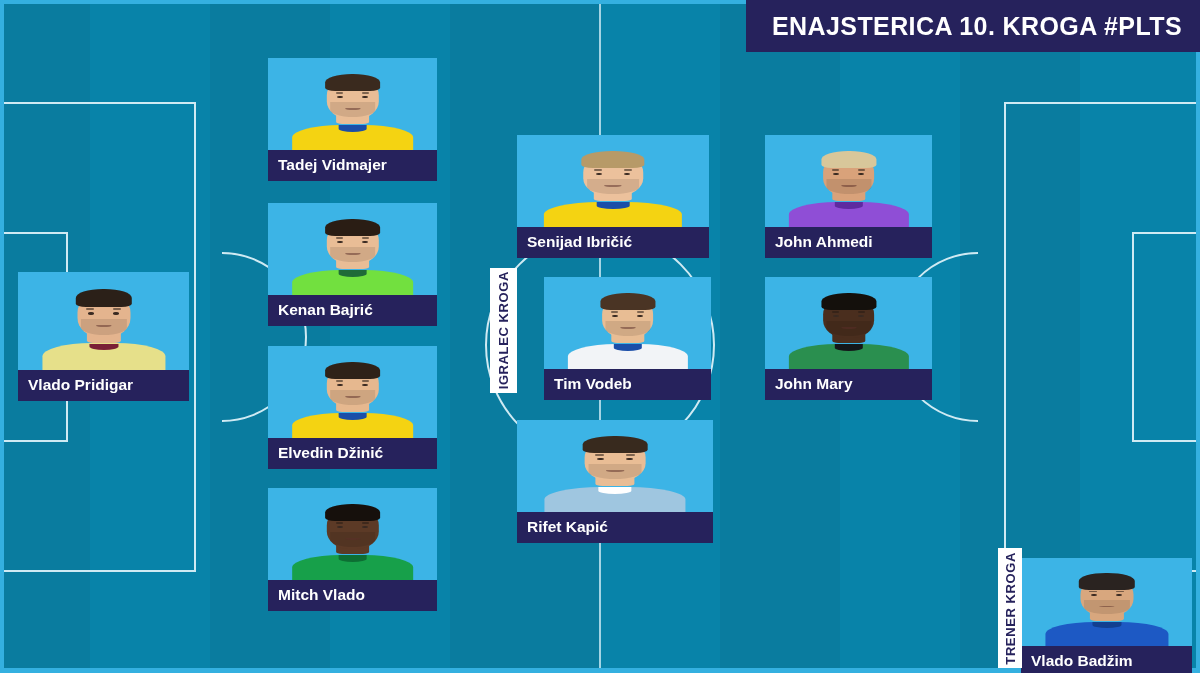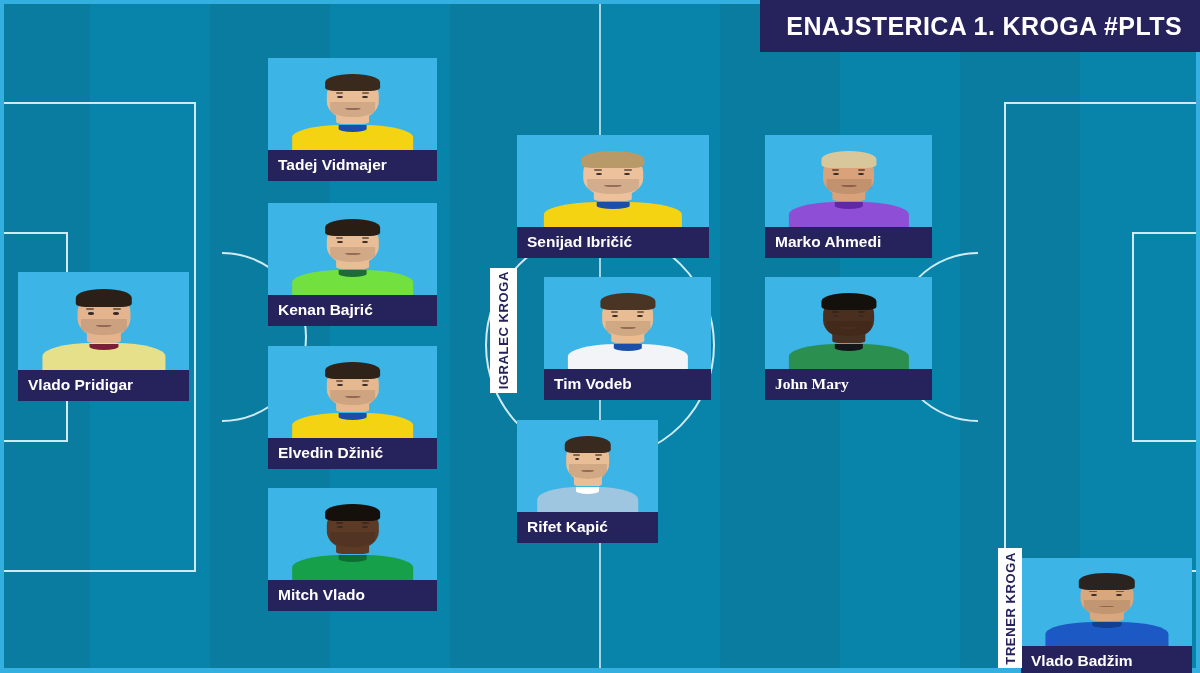--- a/index.html
+++ b/index.html
@@ -202,21 +202,21 @@
   <div class="mark pbox-right"></div>
   <div class="mark gbox-right"></div>
   <div class="mark darc-right"></div>
 
   <div class="frame-edge frame-top"></div>
   <div class="frame-edge frame-bottom"></div>
   <div class="frame-edge frame-left"></div>
   <div class="frame-edge frame-right"></div>
 
   <div class="header-banner">
-    <span class="title">ENAJSTERICA 1. KROGA #PLTS</span>
+    <span class="title">ENAJSTERICA 10. KROGA #PLTS</span>
   </div>
 
   <div class="card" style="left:18px; top:272px; width:171px;">
     <div class="photo" style="height:98px;">
       <div class="portrait">
           <div class="p-torso" style="background: rgb(230, 224, 138);"></div>
           <div class="p-collar" style="background: rgb(122, 31, 54);"></div>
           <div class="p-neck" style="background: rgb(228, 180, 142);"></div>
           <div class="p-head" style="background: rgb(228, 180, 142);"></div>
           <div class="p-beard" style="background: rgba(0, 0, 0, 0.1);"></div>
@@ -338,21 +338,21 @@
           <div class="p-brow-l"></div>
           <div class="p-brow-r"></div>
           <div class="p-eye-l"></div>
           <div class="p-eye-r"></div>
           <div class="p-mouth"></div>
         </div>
     </div>
     <div class="namebar">Tim Vodeb</div>
   </div>
 
-  <div class="card" style="left:517px; top:420px; width:141px;">
+  <div class="card" style="left:517px; top:420px; width:196px;">
     <div class="photo" style="height:92px;">
       <div class="portrait">
           <div class="p-torso" style="background: rgb(159, 198, 224);"></div>
           <div class="p-collar" style="background: rgb(255, 255, 255);"></div>
           <div class="p-neck" style="background: rgb(233, 189, 149);"></div>
           <div class="p-head" style="background: rgb(233, 189, 149);"></div>
           <div class="p-beard" style="background: rgba(0, 0, 0, 0.1);"></div>
           <div class="p-hair" style="background: rgb(56, 42, 30);"></div>
           <div class="p-brow-l"></div>
           <div class="p-brow-r"></div>
@@ -373,24 +373,24 @@
           <div class="p-head" style="background: rgb(217, 162, 122);"></div>
           <div class="p-beard" style="background: rgba(0, 0, 0, 0.1);"></div>
           <div class="p-hair" style="background: rgb(216, 199, 154);"></div>
           <div class="p-brow-l"></div>
           <div class="p-brow-r"></div>
           <div class="p-eye-l"></div>
           <div class="p-eye-r"></div>
           <div class="p-mouth"></div>
         </div>
     </div>
-    <div class="namebar">Marko Ahmedi</div>
-  </div>
-
-  <div class="card" style="left:765px; top:277px; width:167px;font-family:Liberation Serif, serif;">
+    <div class="namebar">John Ahmedi</div>
+  </div>
+
+  <div class="card" style="left:765px; top:277px; width:167px;">
     <div class="photo" style="height:92px;">
       <div class="portrait">
           <div class="p-torso" style="background: rgb(42, 143, 79);"></div>
           <div class="p-collar" style="background: rgb(20, 23, 26);"></div>
           <div class="p-neck" style="background: rgb(74, 46, 30);"></div>
           <div class="p-head" style="background: rgb(74, 46, 30);"></div>
           <div class="p-beard" style="background: rgba(0, 0, 0, 0.1);"></div>
           <div class="p-hair" style="background: rgb(20, 16, 12);"></div>
           <div class="p-brow-l"></div>
           <div class="p-brow-r"></div>

